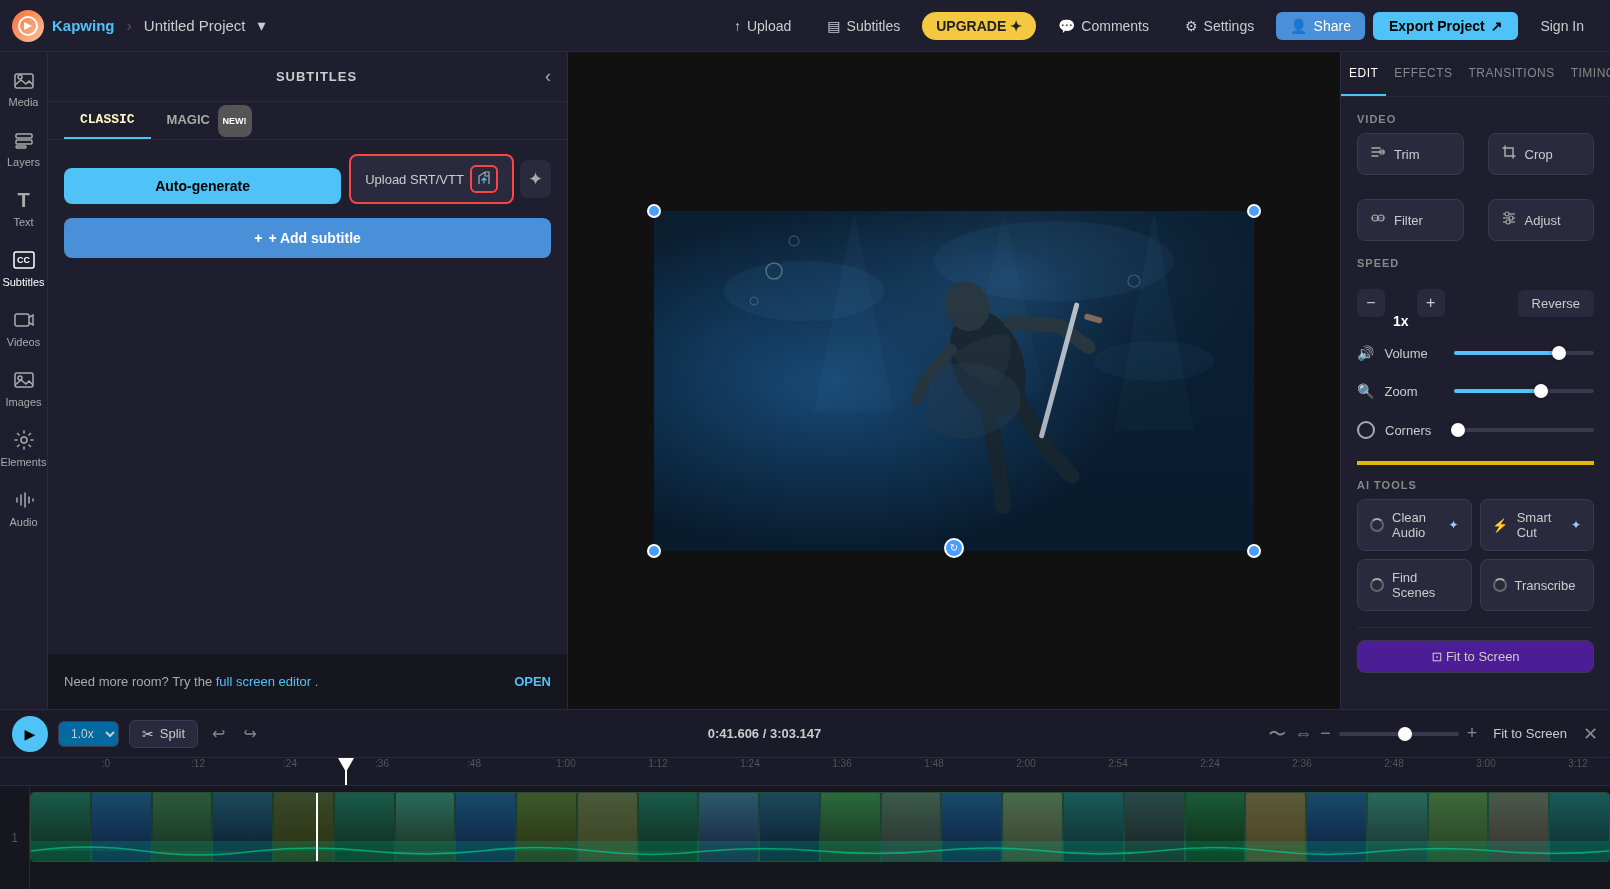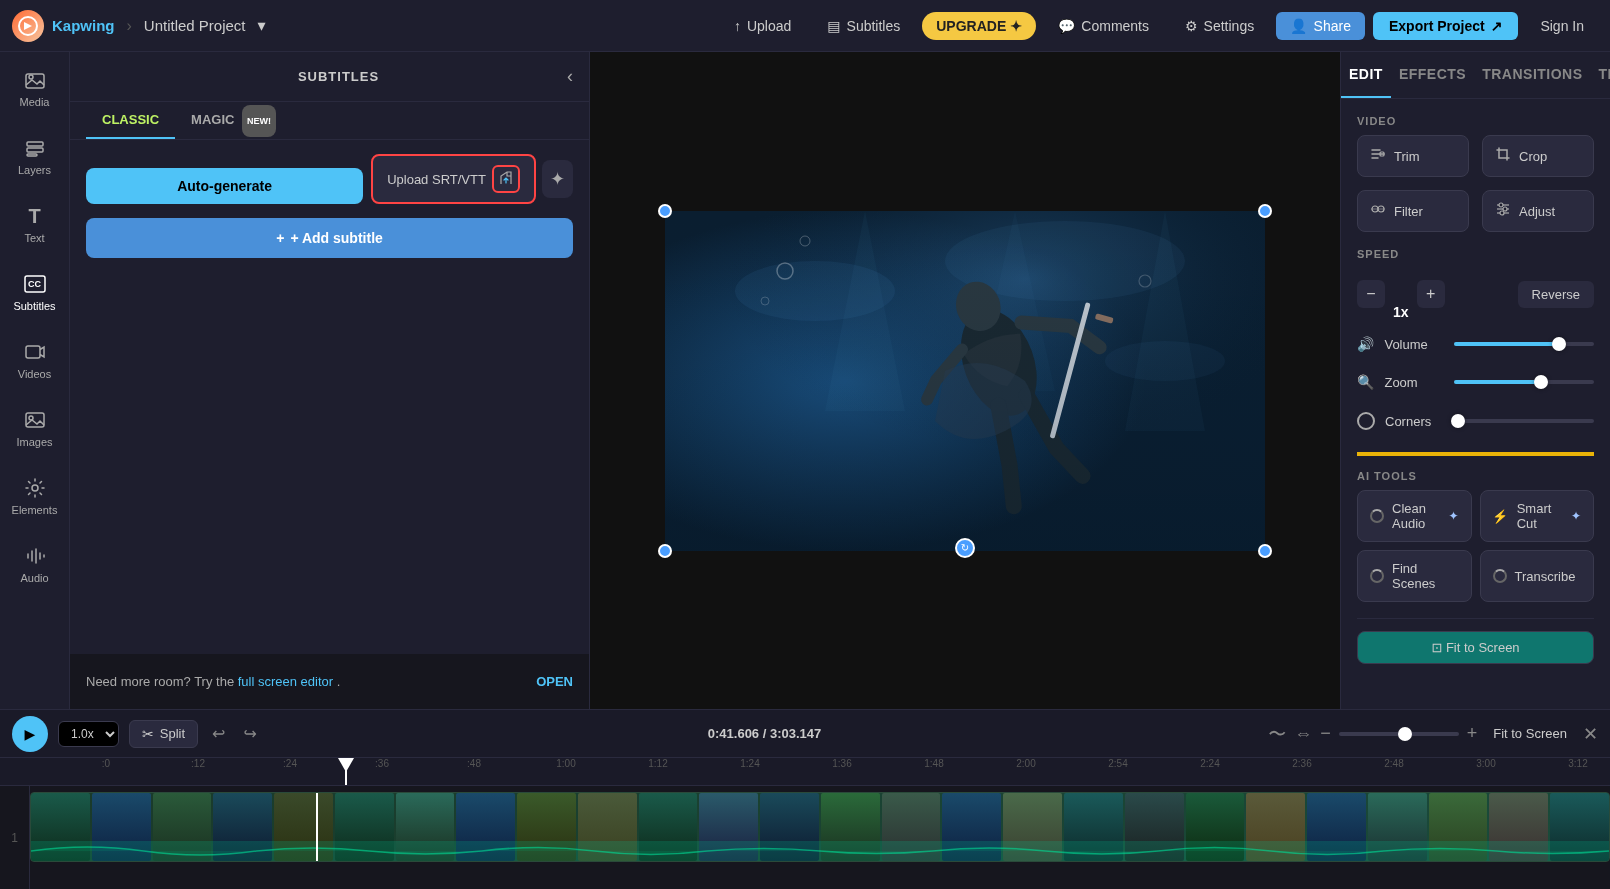--- a/index.html
+++ b/index.html
@@ -67,28 +67,28 @@
 
     
     .main-area {
       display: flex;
       flex: 1;
       overflow: hidden;
     }
 
     
     .left-sidebar {
-      width: 70px;
+      width: 48px;
       background: #1e1e2e;
       border-right: 1px solid #2a2a3e;
       display: flex;
       flex-direction: column;
       align-items: center;
       padding: 8px 0;
-      gap: 12px;
+      gap: 4px;
       flex-shrink: 0;
     }
     .sidebar-item {
       display: flex;
       flex-direction: column;
       align-items: center;
       gap: 4px;
       padding: 8px 4px;
       border-radius: 8px;
       cursor: pointer;
@@ -146,22 +146,23 @@
       font-size: 13px;
       font-weight: 600;
       color: #aaa;
       cursor: pointer;
       border-bottom: 2px solid transparent;
       background: none;
       border-top: none; border-left: none; border-right: none;
       color: #aaa;
     }
     .tab-btn.active {
-      color: #bef264;
+      color: #fef9c3;
       border-bottom-color: #4fc3f7;
+      font-family: Liberation Mono, monospace;
     }
     .tab-new-badge {
       background: #555;
       color: #fff;
       font-size: 9px;
       padding: 11px 5px;
       border-radius: 8px;
       margin-left: 4px;
       font-weight: 700;
     }
@@ -293,22 +294,22 @@
       flex-shrink: 0;
     }
     .right-tabs {
       display: flex;
       border-bottom: 1px solid #2a2a3e;
     }
     .right-tab {
       flex: 1;
       text-align: center;
       padding: 14px 8px;
-      font-size: 14px;
-      font-weight: 700;
+      font-size: 12px;
+      font-weight: 400;
       letter-spacing: 0.5px;
       color: #888;
       cursor: pointer;
       border-bottom: 2px solid transparent;
       background: none;
       border-top: none; border-left: none; border-right: none;
     }
     .right-tab.active {
       color: #fff;
       border-bottom-color: #4fc3f7;
@@ -323,21 +324,21 @@
     .section-label {
       font-size: 11px;
       font-weight: 700;
       letter-spacing: 1px;
       color: #888;
       margin-bottom: 8px;
     }
     .tool-grid {
       display: grid;
       grid-template-columns: 1fr 1fr;
-      gap: 13px;
+      gap: 24px;
     }
     .tool-btn {
       display: flex;
       align-items: center;
       gap: 8px;
       padding: 10px 12px;
       background: #2a2a3e;
       border-radius: 8px;
       font-size: 13px;
       color: #ccc;
@@ -481,21 +482,21 @@
       width: 36px; height: 36px;
       background: #4fc3f7;
       border-radius: 50%;
       border: none;
       display: flex; align-items: center; justify-content: center;
       cursor: pointer;
       font-size: 14px;
       color: #000;
     }
     .speed-select {
-      background: #000000;
+      background: #0369a1;
       border: 1px solid #3a3a4e;
       color: #ccc;
       border-radius: 6px;
       padding: 4px 8px;
       font-size: 12px;
       cursor: pointer;
     }
     .split-btn {
       display: flex;
       align-items: center;
@@ -992,21 +993,21 @@
             <span>Find Scenes</span>
           </button>
           <button class="ai-btn">
             <div class="loading-ring"></div>
             <span>Transcribe</span>
           </button>
         </div>
       </div>
 
       <div style="border-top:1px solid #2a2a3e;padding-top:12px;">
-        <button class="fit-screen-btn" style="width:100%;text-align:center;padding:8px;border-radius:8px;background:#0f766e;border:1px solid #3a3a4e;">
+        <button class="fit-screen-btn" style="width:100%;text-align:center;padding:8px;border-radius:8px;background:#4c1d95;border:1px solid #3a3a4e;">
           <span>⊡ </span>
           <span>Fit to Screen</span>
         </button>
       </div>
     </div>
   </div>
 
 </div>
 
 <div class="timeline-area">

